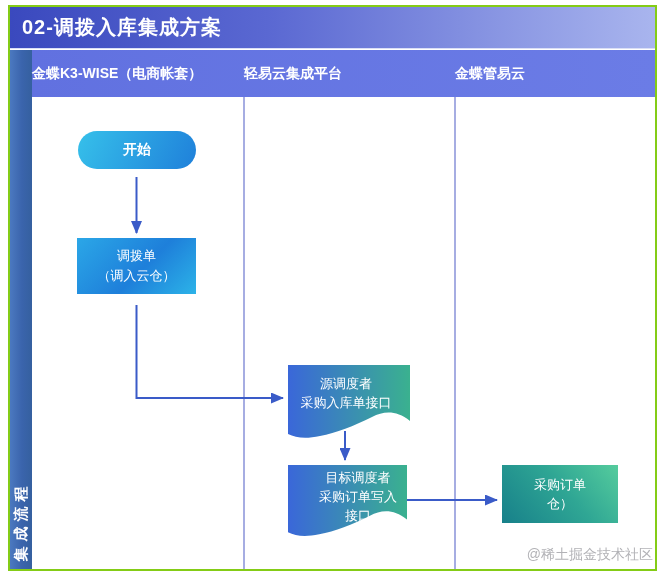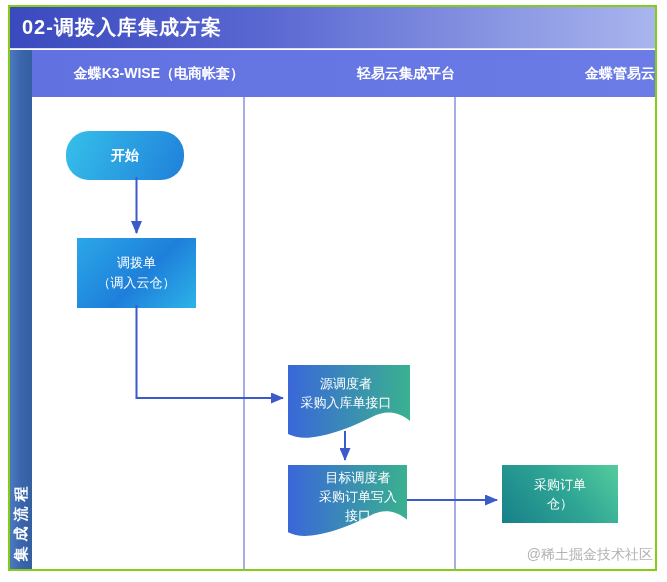--- a/index.html
+++ b/index.html
@@ -33,45 +33,45 @@
   .sidebar-label-wrap span{
     transform:rotate(-90deg);white-space:nowrap;color:#ffffff;
     font-size:15px;font-weight:bold;letter-spacing:5px;
   }
   .lane-headers{
     position:absolute;left:22px;top:43px;right:0;height:47px;
     background:linear-gradient(90deg,#6171e0,#6b7ce6);
     display:flex;align-items:center;box-sizing:border-box;
   }
   .lane-header{
-    color:#ffffff;font-size:14px;font-weight:bold;text-align:right;
+    color:#ffffff;font-size:14px;font-weight:bold;text-align:left;
     white-space:nowrap;
   }
   .lane-header.c1{width:212px;}
   .lane-header.c2{width:211px;}
   .lane-header.c3{flex:1;}
   .lane-divider{
     position:absolute;top:90px;bottom:0;width:2px;background:#a6ade2;
   }
   .lane-divider.d1{left:233px;}
   .lane-divider.d2{left:444px;}
 
   .node{
     position:absolute;color:#ffffff;text-align:center;
     display:flex;flex-direction:column;justify-content:center;
     box-sizing:border-box;
   }
   .node .line{white-space:nowrap;}
   .start{
-    left:66px;top:131px;width:118px;height:49px;border-radius:23px;
+    left:78px;top:131px;width:118px;height:38px;border-radius:23px;
     background:linear-gradient(115deg,#36c0ea 0%,#1f80da 100%);
     font-size:14px;font-weight:bold;
   }
   .rect-blue{
-    left:77px;top:238px;width:119px;height:70px;
+    left:77px;top:238px;width:119px;height:56px;
     background:linear-gradient(135deg,#2ba7e7 0%,#1e7fda 55%,#2cb3e8 100%);
     font-size:13px;line-height:20px;
   }
   .wave-node{
     position:absolute;color:#ffffff;text-align:center;font-size:13px;line-height:19px;
   }
   .wave-node .wave-svg{position:absolute;left:0;top:0;}
   .wave-node .wave-text{
     position:absolute;left:0;right:6px;top:0;height:56px;
     display:flex;flex-direction:column;justify-content:center;

